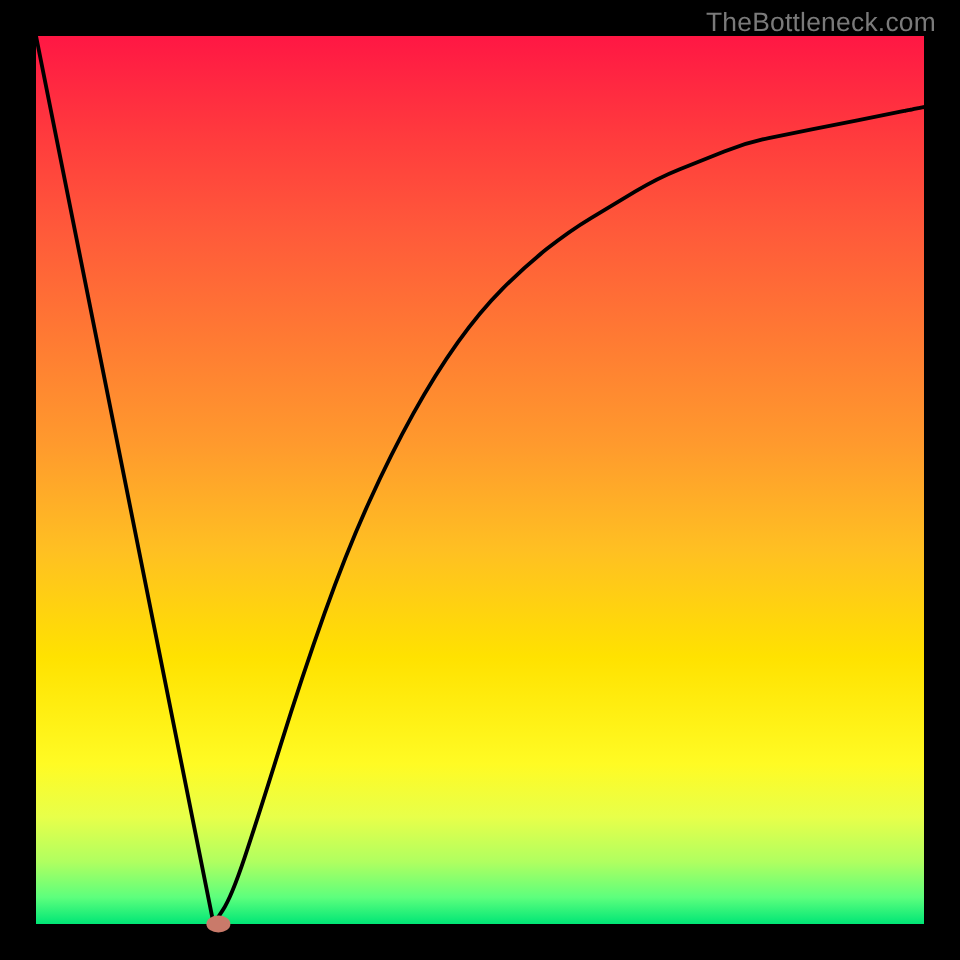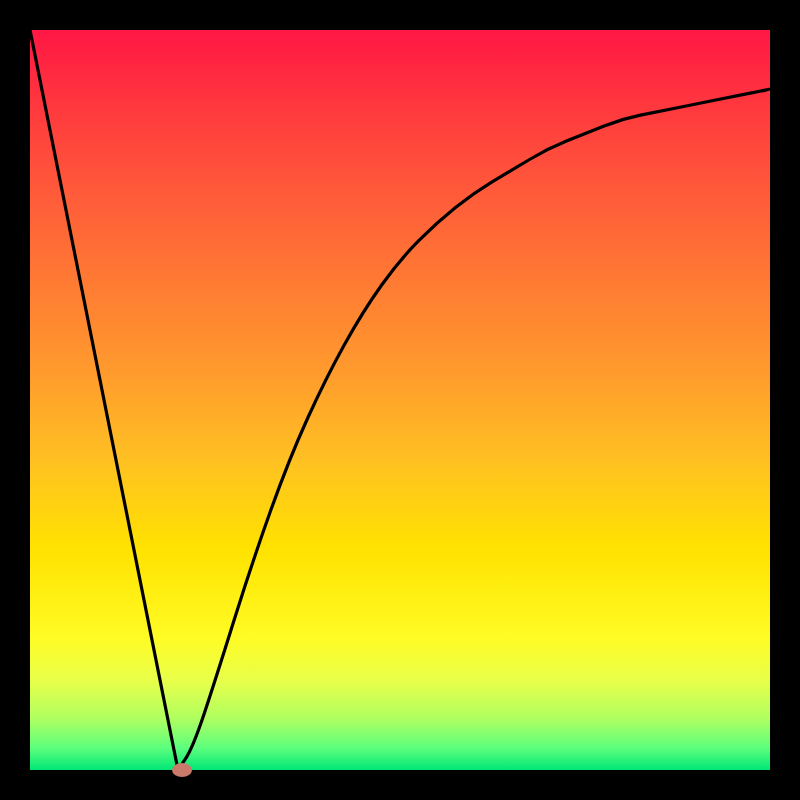--- a/index.html
+++ b/index.html
@@ -60,19 +60,20 @@
     font-size: 22px;
     font-weight: 500;
     letter-spacing: 0.2px;
     user-select: none;
   }
 </style>
 </head>
 <body>
 
 <div class="outer">
+  <div class="watermark">TheBottleneck.com</div>
   <div class="plot-area">
     <svg class="curve" viewBox="0 0 740 740" preserveAspectRatio="none">
       <path id="curve-path" fill="none" stroke="#000" stroke-width="3.2" stroke-linejoin="round" stroke-linecap="round" d="M 0 0 L 148 740 Q 148 740 155.4 728.9 Q 162.8 717.8 173.9 684.5 Q 185 651.2 203.5 592 Q 222 532.8 240.5 481 Q 259 429.2 277.5 388.5 Q 296 347.79999999999995 314.5 314.5 Q 333 281.2 351.5 255.3 Q 370 229.40000000000003 388.5 210.9 Q 407.00000000000006 192.39999999999998 425.5 177.59999999999997 Q 444 162.79999999999995 462.5 151.69999999999993 Q 481 140.5999999999999 499.5 129.49999999999994 Q 518 118.39999999999998 536.5 111 Q 555 103.60000000000002 573.5 96.19999999999999 Q 592 88.79999999999995 610.5 85.09999999999997 Q 629 81.39999999999998 647.5 77.69999999999999 Q 666 74 684.5 70.30000000000001 Q 703 66.60000000000002 721.5 62.89999999999998 T 740 59.19999999999993"></path>
     </svg>
     <div class="marker" id="marker" style="left: 151.7px; top: 740px;"></div>
   </div>
 </div>
 
 </body></html>

